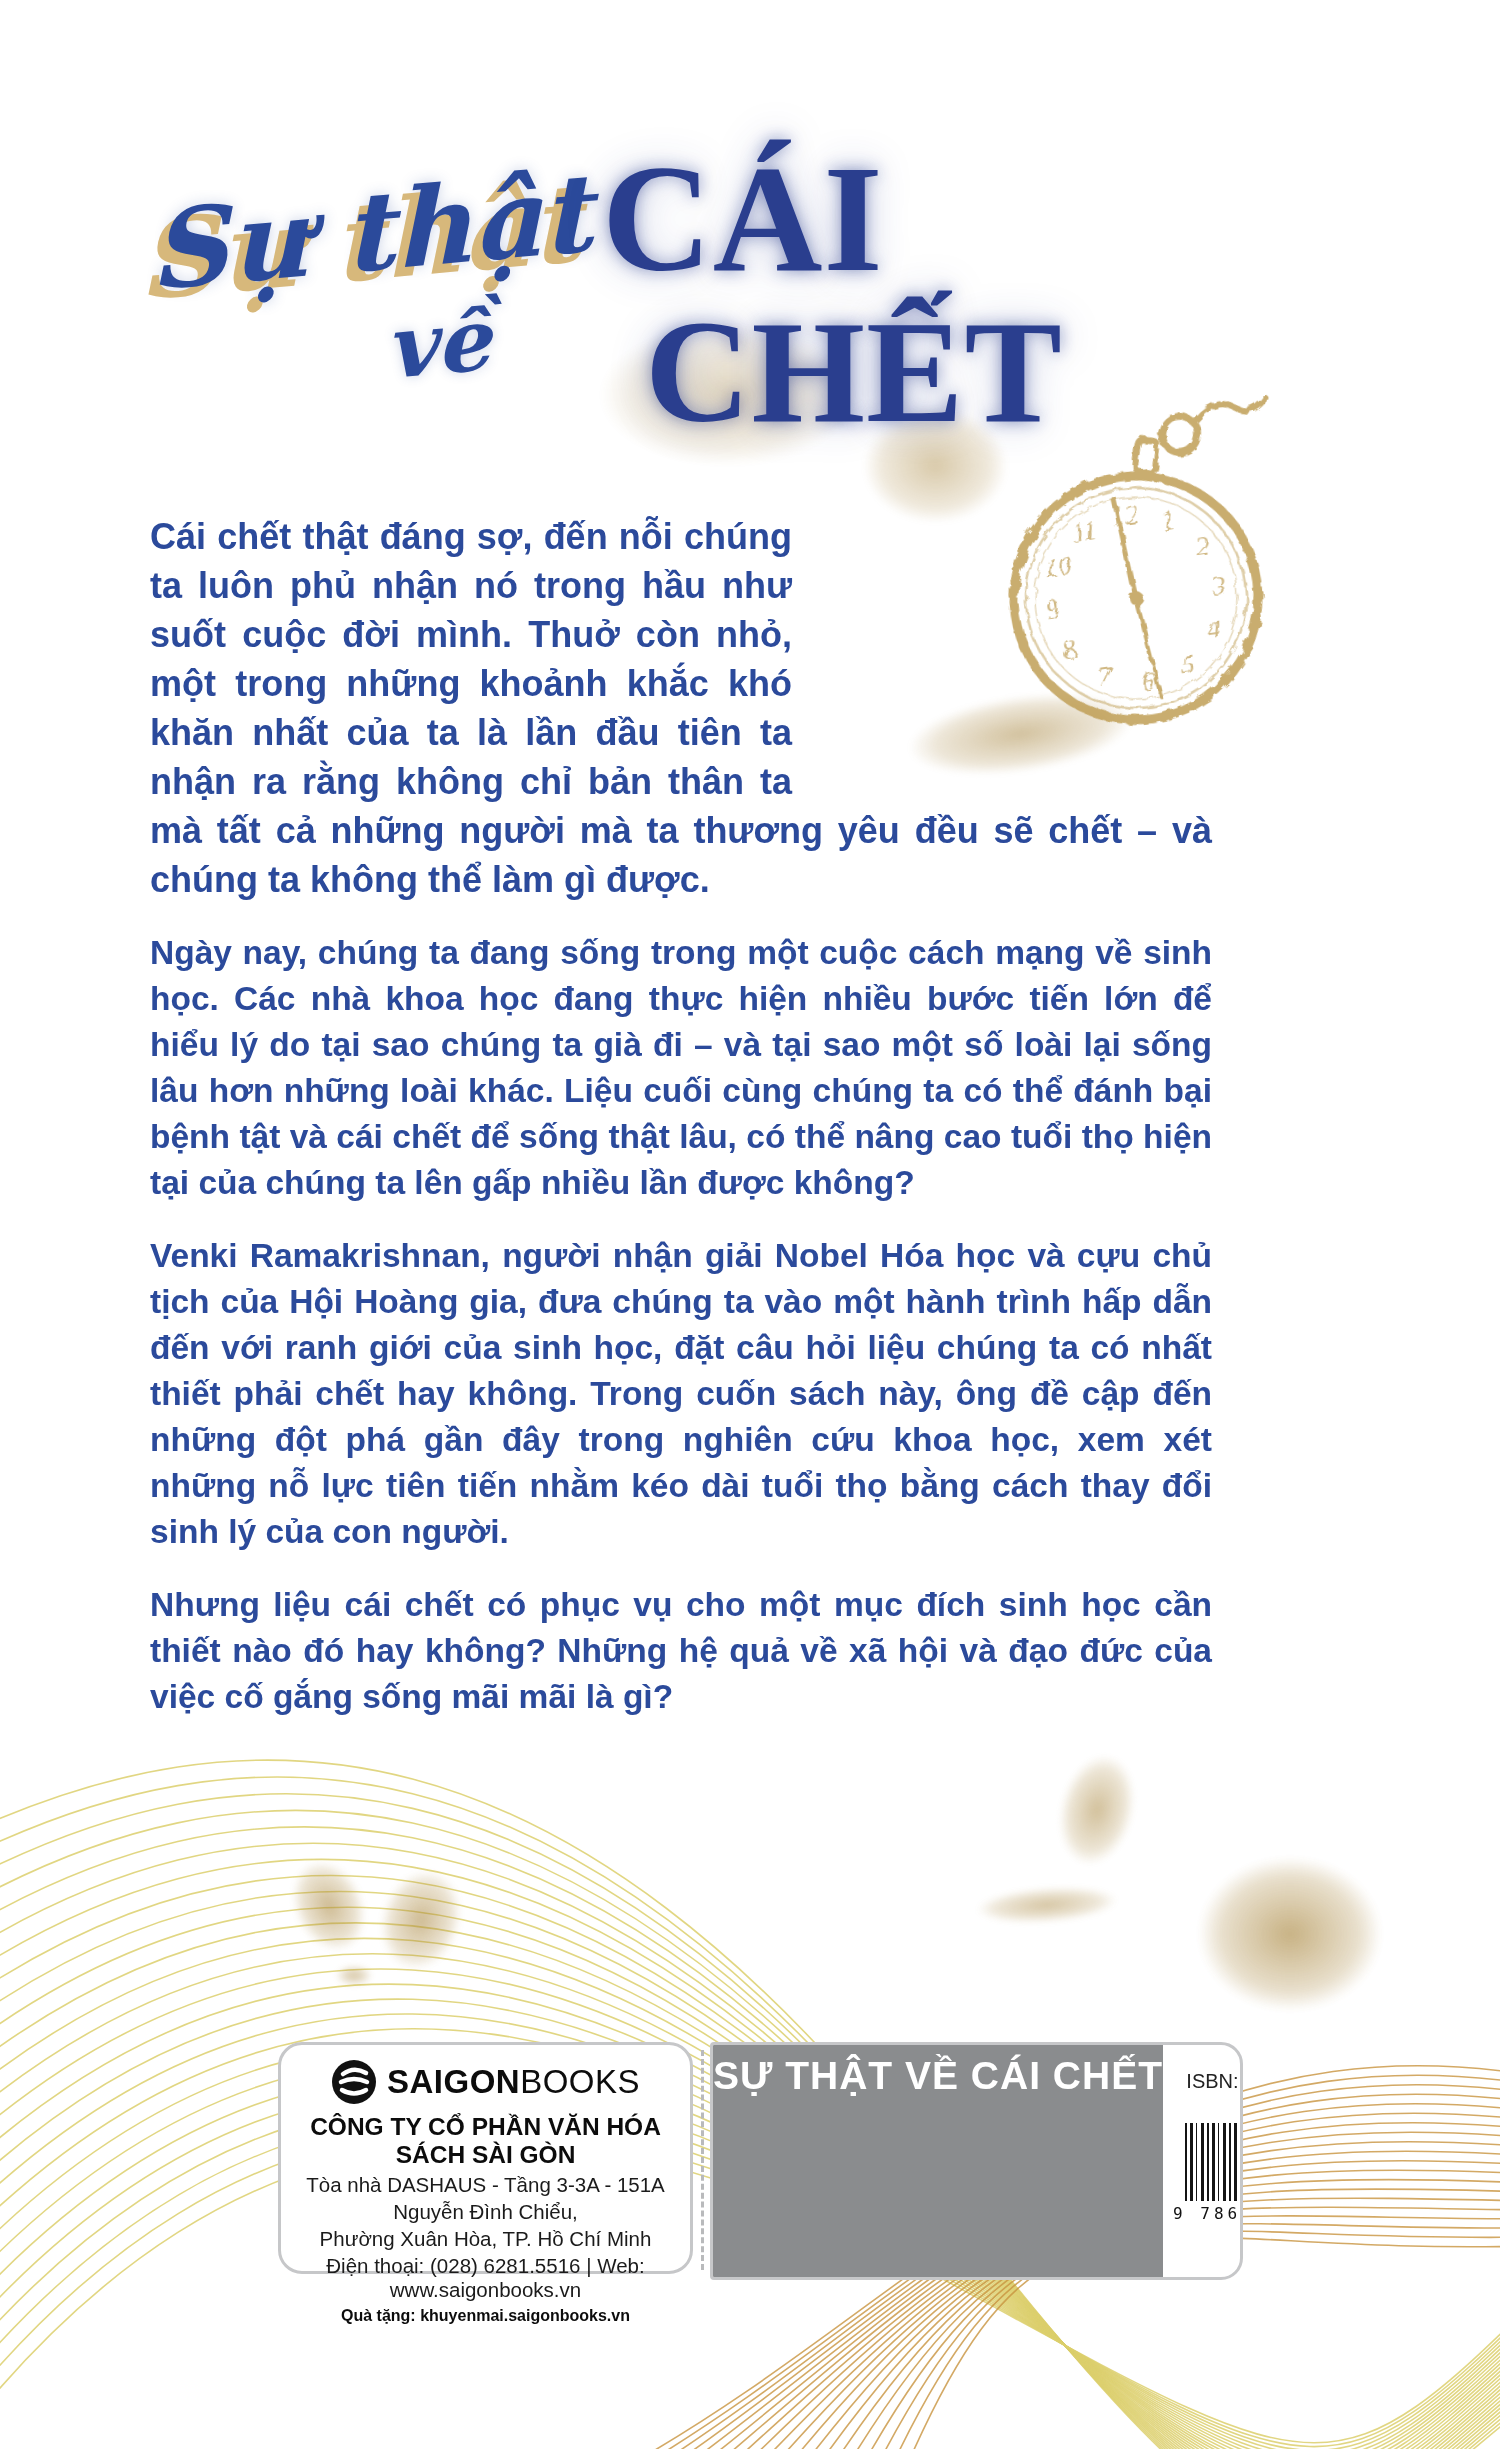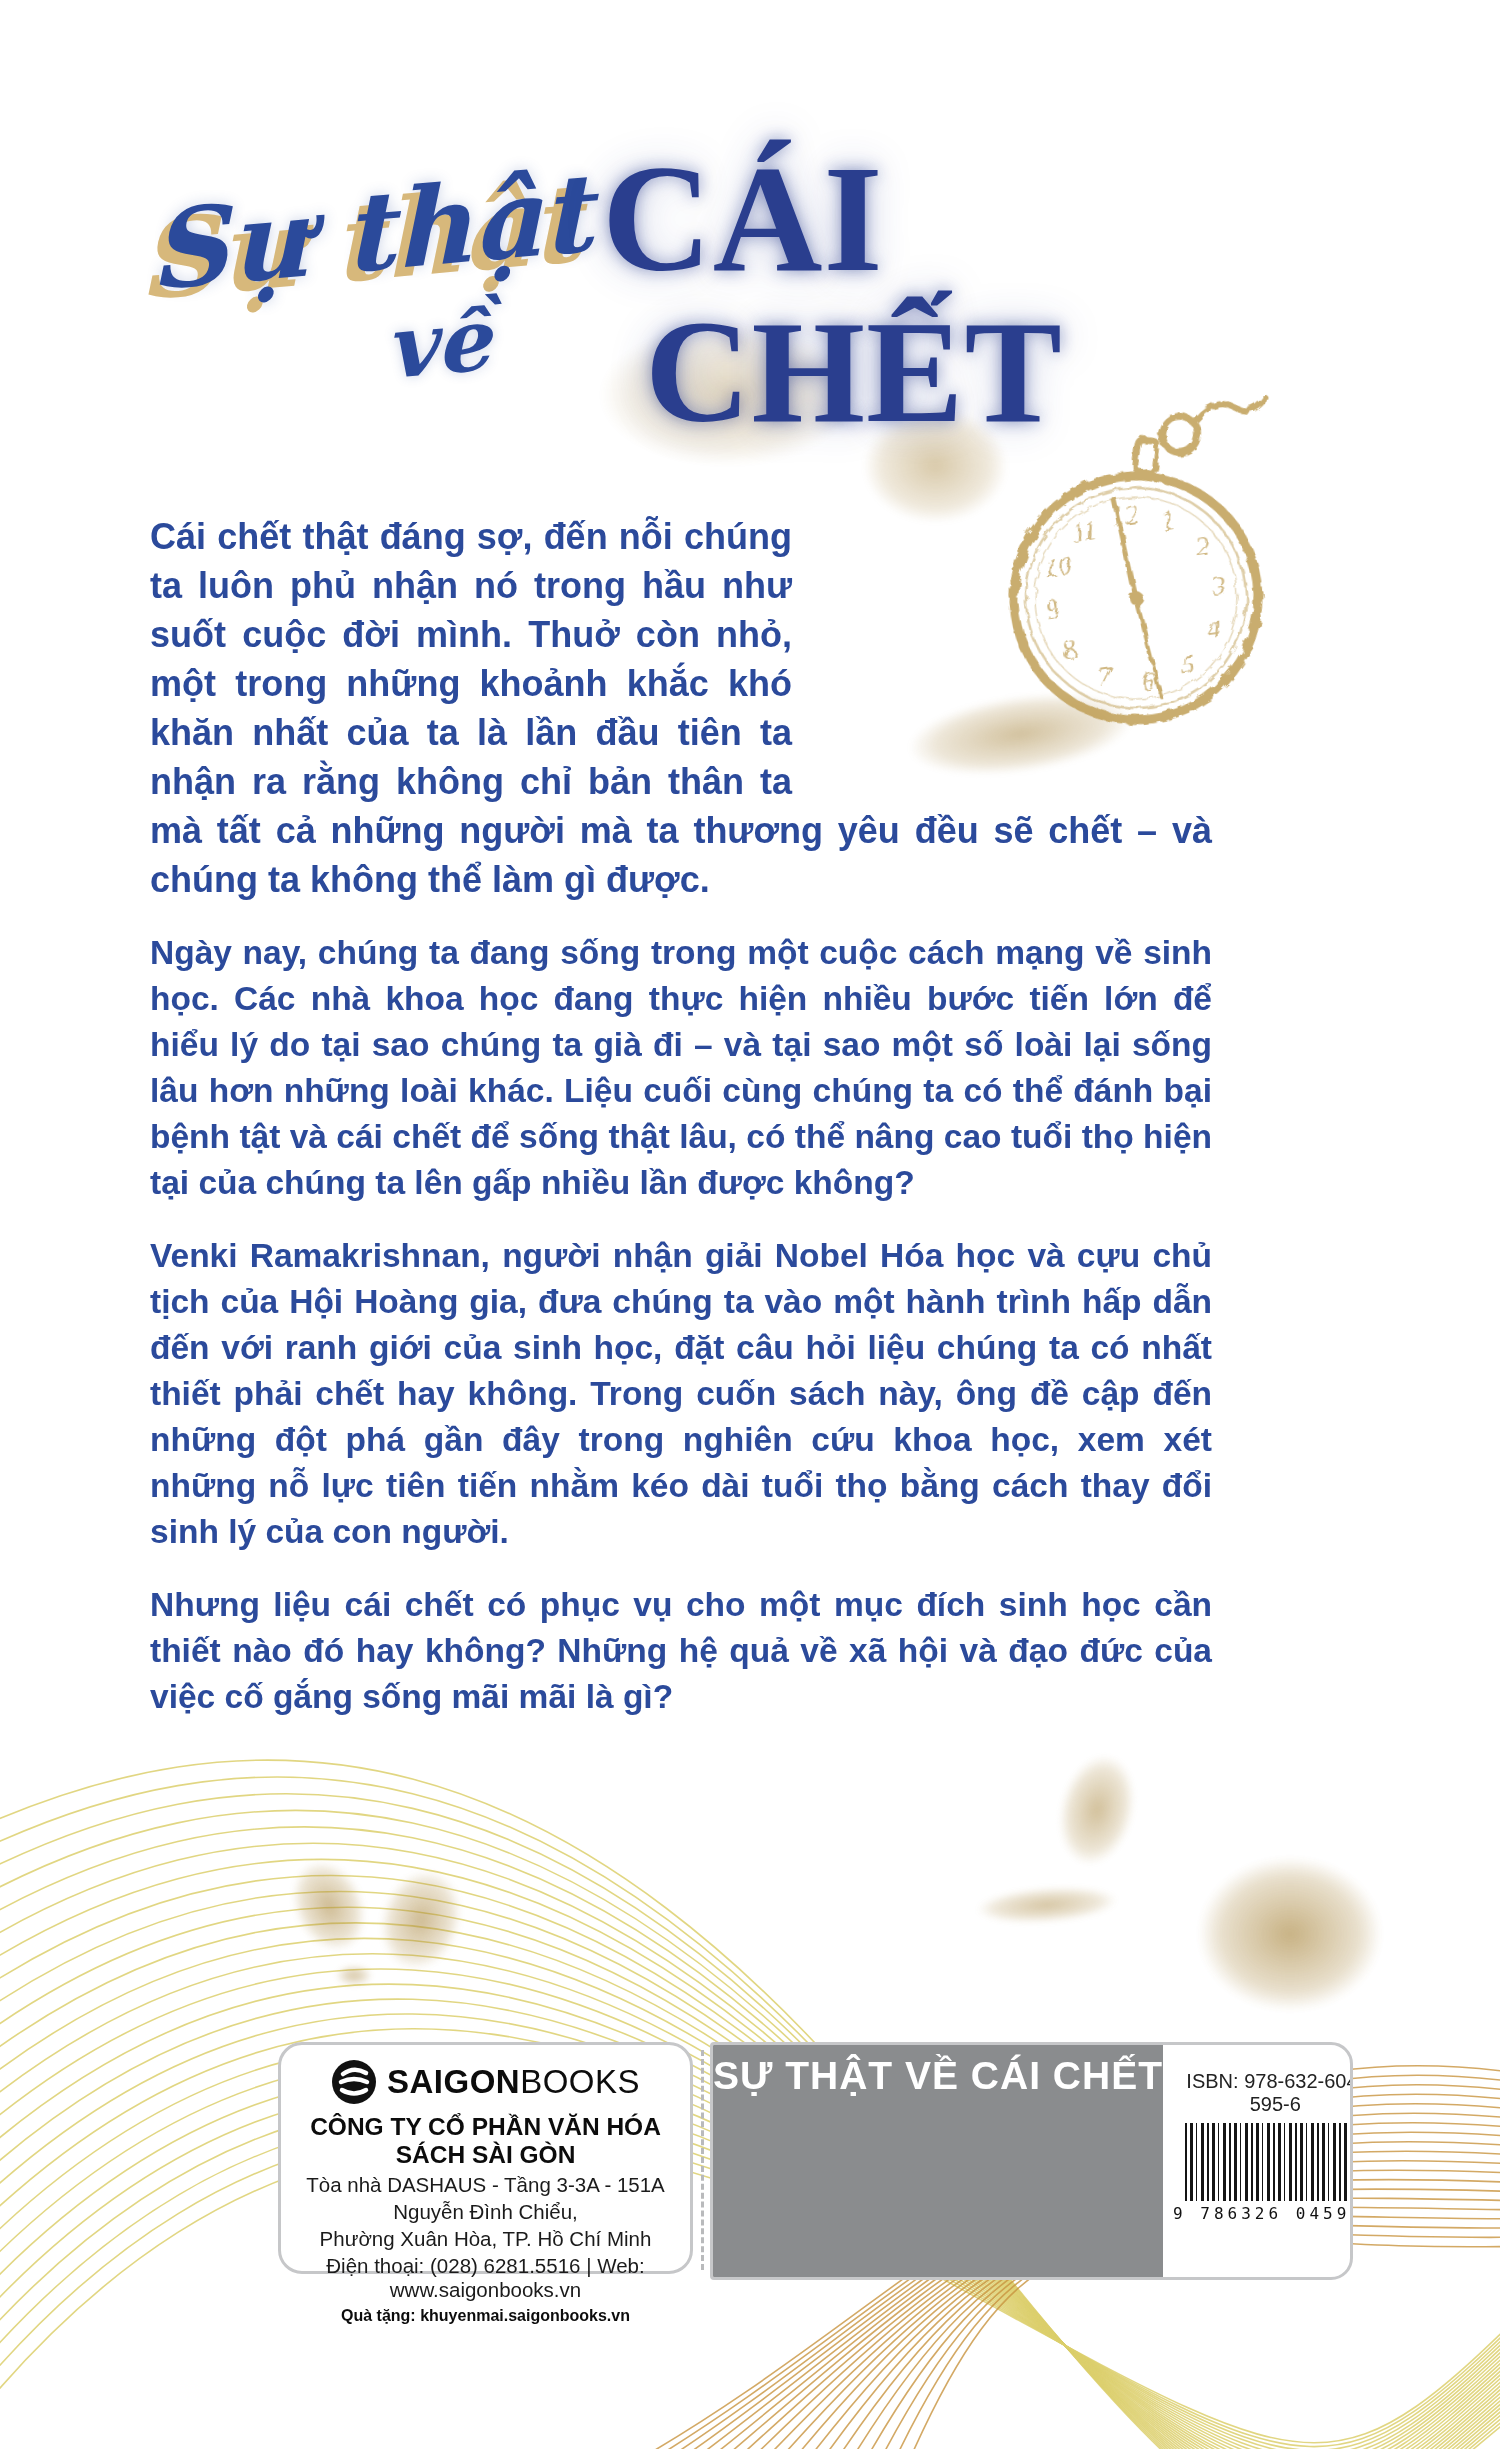--- a/index.html
+++ b/index.html
@@ -50,21 +50,21 @@
   .body-copy{position:absolute;left:150px;top:512px;width:1062px;}
   .para{
     color:#2b4a9b;text-align:justify;margin:0 0 27px 0;
     font-size:33.5px;line-height:46px;font-weight:bold;
     font-family:"Liberation Sans",sans-serif;
   }
   .para1{font-size:36px;line-height:49px;margin-bottom:26px;}
   .float-spacer{float:right;width:420px;height:282px;}
 
   
-  .footer{position:absolute;left:278px;top:2042px;width:1075px;height:238px;display:flex;align-items:stretch;}
+  .footer{position:absolute;left:278px;top:2042px;width:965px;height:238px;display:flex;align-items:stretch;}
   .pub-box{
     box-sizing:border-box;width:415px;height:232px;background:#fff;
     border:3px solid #c6c7c9;border-radius:24px;
     text-align:center;padding:10px 8px 8px;color:#111;flex:none;
   }
   .logo-row{display:flex;justify-content:center;align-items:center;gap:10px;margin:4px 0 8px;}
   .logo-mark{width:46px;height:46px;flex:none;display:inline-block;}
   .logo-text{font-size:33px;color:#0c0c0c;letter-spacing:.5px;}
   .logo-text .lt-bold{font-weight:bold;}
   .logo-text .lt-light{font-weight:normal;}

